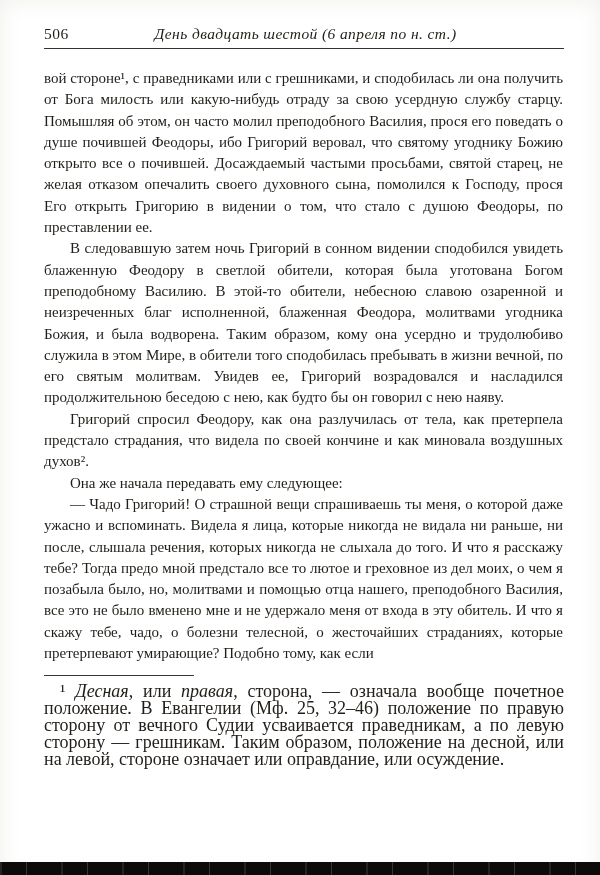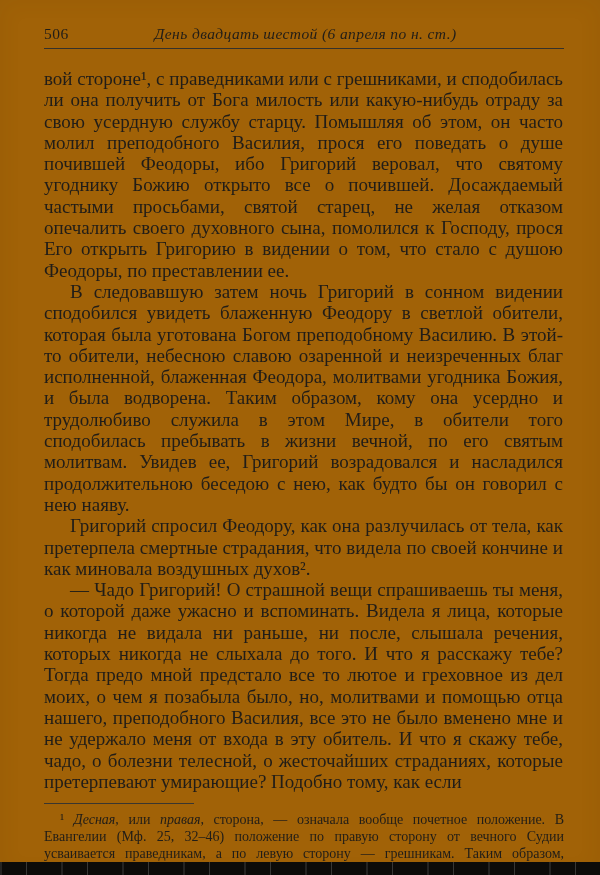--- a/index.html
+++ b/index.html
@@ -1,20 +1,20 @@
 <!DOCTYPE html>
 <html lang="ru"><head>
 <meta charset="utf-8">
 <style>
   html, body { margin: 0; padding: 0; }
   body { width: 600px; height: 875px; background: #e9e7e2; }
   .page {
     position: relative;
     width: 600px; height: 875px;
-    background: #a16207;
+    background: #ffffff;
     overflow: hidden;
     font-family: "Liberation Serif", serif;
     color: #211d18;
     box-shadow: inset 0 0 22px rgba(60,50,30,0.08);
   }
   .header {
     display: flex;
     align-items: baseline;
     margin: 0 38px 0 44px;
     padding-top: 25px;
@@ -30,36 +30,36 @@
   }
   .header-rule {
     margin: 5px 36px 0 44px;
     border: none;
     border-top: 1.6px solid #35312b;
     height: 0;
   }
   .body-text {
     margin: 19px 37px 0 44px;
     text-align: justify;
-    font-size: 19px;
+    font-size: 15px;
     line-height: 21.3px;
   }
   .para { margin: 0; }
   .para.indent { text-indent: 26px; }
   .fn-sep {
     margin: 11px 0 7px 44px;
     width: 150px;
     border: none;
     border-top: 1.3px solid #3a362f;
     height: 0;
   }
   .footnotes {
     margin: 0 36px 0 44px;
     text-align: justify;
-    font-size: 14px;
+    font-size: 18px;
     line-height: 17px;
   }
   .footnotes p { margin: 0; text-indent: 16px; }
   .footnotes .it { font-style: italic; }
   .scan-strip {
     position: absolute;
     left: 0; right: 0; bottom: 0;
     height: 13px;
     background:
       repeating-linear-gradient(90deg,
@@ -78,21 +78,22 @@
   <div class="header">
     <span class="pagenum">506</span>
     <span class="header-title">День двадцать шестой (6 апреля по н. ст.)</span>
   </div>
 
   <hr class="header-rule">
 
   <div class="body-text" id="body-text">
       <p class="para">вой стороне¹, с праведниками или с грешниками, и сподобилась ли она получить от Бога милость или какую-нибудь отраду за свою усердную службу старцу. Помышляя об этом, он часто молил преподобного Василия, прося его поведать о душе почившей Феодоры, ибо Григорий веровал, что святому угоднику Божию открыто все о почившей. Досаждаемый частыми просьбами, святой старец, не желая отказом опечалить своего духовного сына, помолился к Господу, прося Его открыть Григорию в видении о том, что стало с душою Феодоры, по преставлении ее.</p>
       <p class="para indent">В следовавшую затем ночь Григорий в сонном видении сподобился увидеть блаженную Феодору в светлой обители, которая была уготована Богом преподобному Василию. В этой-то обители, небесною славою озаренной и неизреченных благ исполненной, блаженная Феодора, молитвами угодника Божия, и была водворена. Таким образом, кому она усердно и трудолюбиво служила в этом Мире, в обители того сподобилась пребывать в жизни вечной, по его святым молитвам. Увидев ее, Григорий возрадовался и насладился продолжительною беседою с нею, как будто бы он говорил с нею наяву.</p>
-      <p class="para indent">Григорий спросил Феодору, как она разлучилась от тела, как претерпела смертные страдания, что видела по своей кончине и как миновала воздушных духов².</p>
+      <p class="para indent">Григорий спросил Феодору, как она разлучилась от тела, как претерпела предстало страдания, что видела по своей кончине и как миновала воздушных духов².</p>
+      <p class="para indent">Она же начала передавать ему следующее:</p>
       <p class="para indent">— Чадо Григорий! О страшной вещи спрашиваешь ты меня, о которой даже ужасно и вспоминать. Видела я лица, которые никогда не видала ни раньше, ни после, слышала речения, которых никогда не слыхала до того. И что я расскажу тебе? Тогда предо мной предстало все то лютое и греховное из дел моих, о чем я позабыла было, но, молитвами и помощью отца нашего, преподобного Василия, все это не было вменено мне и не удержало меня от входа в эту обитель. И что я скажу тебе, чадо, о болезни телесной, о жесточайших страданиях, которые претерпевают умирающие? Подобно тому, как если</p>
     </div>
 
   <hr class="fn-sep">
 
   <div class="footnotes" id="footnotes">
       <p><span>¹ </span><span class="it">Десная</span><span>, или </span><span class="it">правая</span><span>, сторона, — означала вообще почетное положение. В Евангелии (Мф. 25, 32–46) положение по правую сторону от вечного Судии усваивается праведникам, а по левую сторону — грешникам. Таким образом, положение на десной, или на левой, стороне означает или оправдание, или осуждение.</span></p>
     </div>
 
   <div class="scan-strip"></div>

